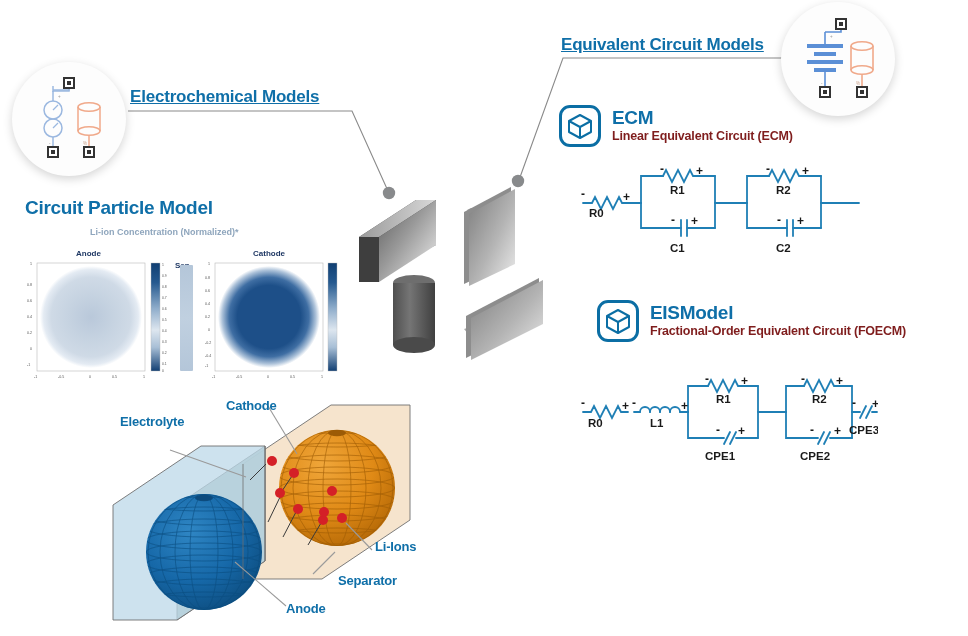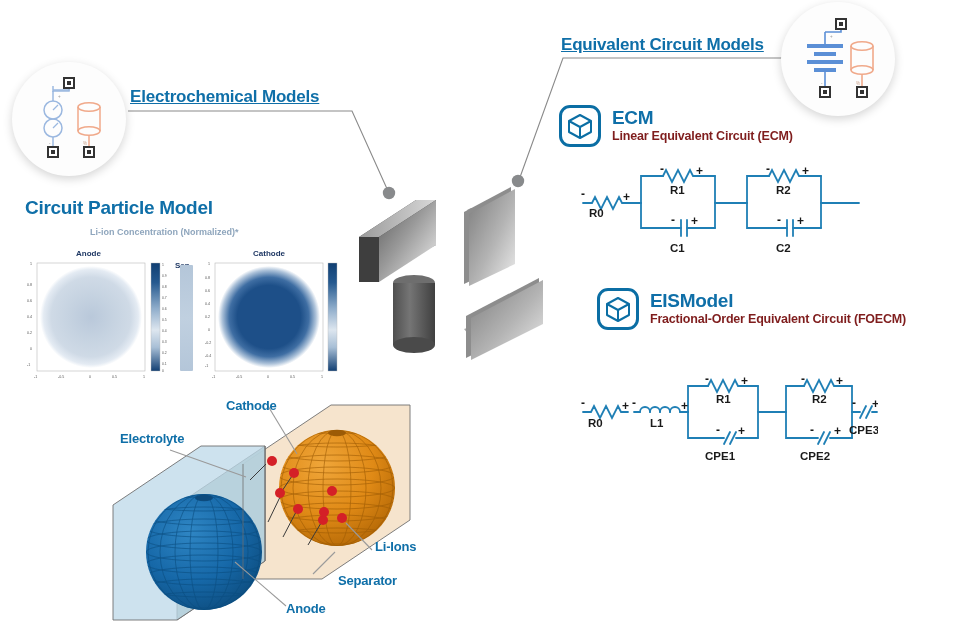--- a/index.html
+++ b/index.html
@@ -404,21 +404,21 @@
         <text x="121" y="10">+</text>
       <text x="96" y="59">-</text>
         <text x="116" y="60">+</text>
       <text x="191" y="8">-</text>
         <text x="227" y="10">+</text>
       <text x="202" y="59">-</text>
         <text x="222" y="60">+</text>
     </g>
   </svg>
 
-  <div class="abs model-card" style="left:559px;top:288px;padding-left:38px;">
+  <div class="abs model-card" style="left:559px;top:300px;padding-left:38px;">
     <div class="cube-icon">
       <svg width="28" height="28" viewBox="0 0 28 28">
         <polygon points="14,3 25,9 25,20 14,26 3,20 3,9" fill="none" stroke="#0b6ea4" stroke-width="2" stroke-linejoin="round"></polygon>
         <path d="M3 9 L14 15 L25 9" fill="none" stroke="#0b6ea4" stroke-width="2" stroke-linejoin="round"></path>
         <path d="M14 15 L14 26" fill="none" stroke="#0b6ea4" stroke-width="2"></path>
       </svg>
     </div>
     <div class="model-text">
       <div class="model-name">EISModel</div>
       <div class="model-desc">Fractional-Order Equivalent Circuit (FOECM)</div>
@@ -588,18 +588,18 @@
     <g stroke="#9a9a9a" stroke-width="1.1" fill="none">
       <path d="M168,14 L197,62"></path>
       <path d="M70,58 L146,85"></path>
       <path d="M246,131 L272,158"></path>
       <path d="M213,182 L235,160"></path>
       <path d="M135,170 L186,214"></path>
     </g>
   </svg>
 
   <div class="abs cell-label" style="left:226px;top:398px;">Cathode</div>
-  <div class="abs cell-label" style="left:120px;top:431px;">Electrolyte</div>
+  <div class="abs cell-label" style="left:120px;top:414px;">Electrolyte</div>
   <div class="abs cell-label" style="left:375px;top:539px;">Li-Ions</div>
   <div class="abs cell-label" style="left:338px;top:573px;">Separator</div>
   <div class="abs cell-label" style="left:286px;top:601px;">Anode</div>
 
 </div>
 
 </body></html>

